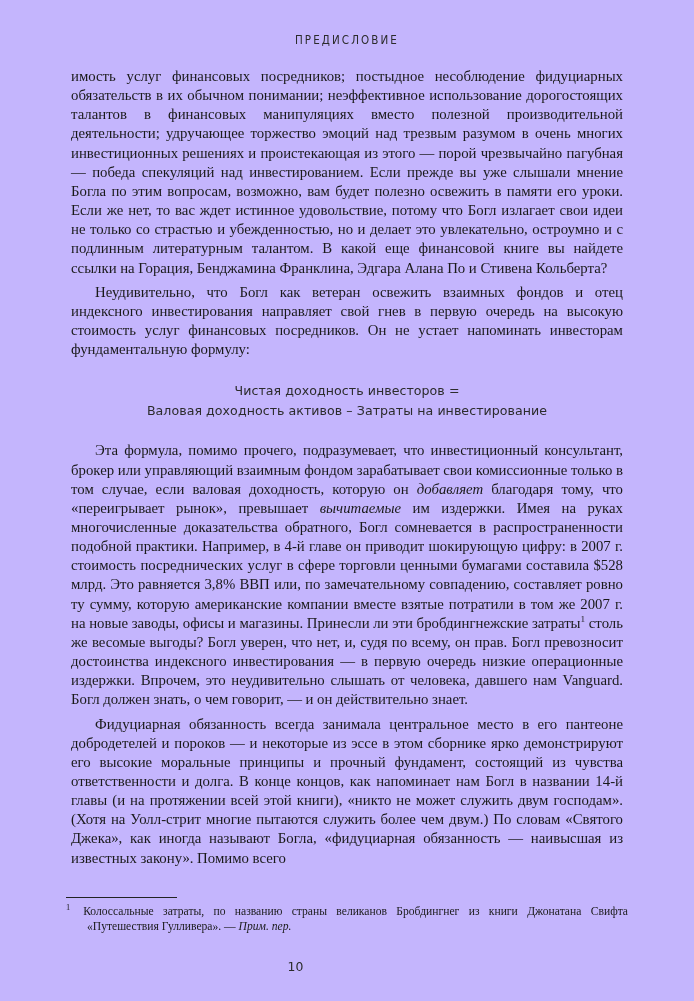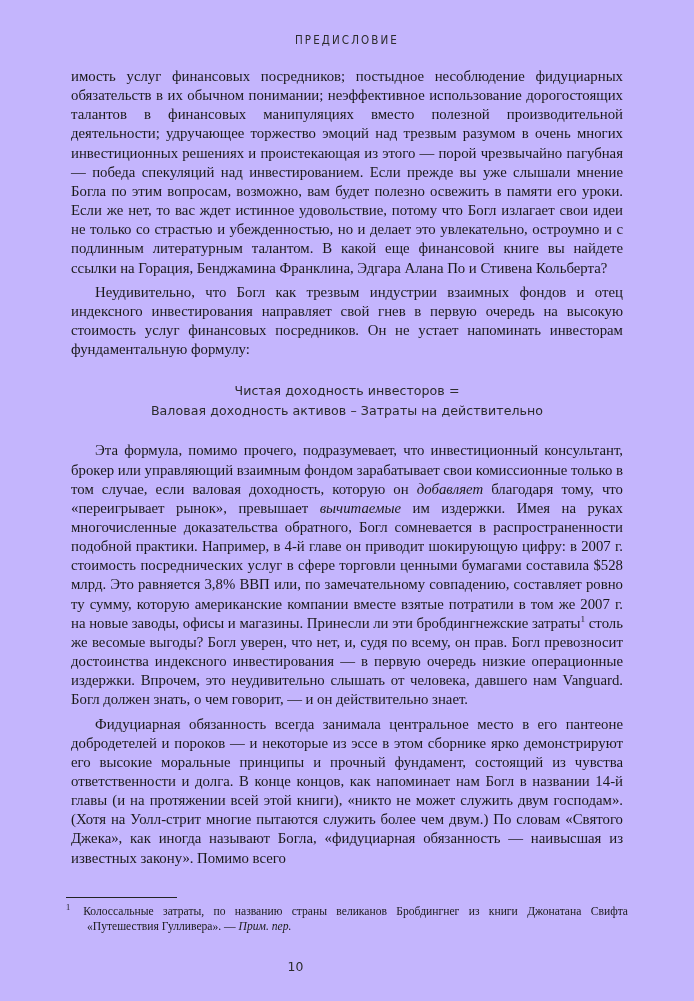--- a/index.html
+++ b/index.html
@@ -137,25 +137,25 @@
 <body>
 
 <div class="page">
 
   <div class="running-head">ПРЕДИСЛОВИЕ</div>
 
   <div class="text-column">
 
     <p class="body-par no-indent">имость услуг финансовых посредников; постыдное несоблюдение фидуциарных обязательств в их обычном понимании; неэффективное использование дорогостоящих талантов в финансовых манипуляциях вместо полезной производительной деятельности; удручающее торжество эмоций над трезвым разумом в очень многих инвестиционных решениях и проистекающая из этого — порой чрезвычайно пагубная — победа спекуляций над инвестированием. Если прежде вы уже слышали мнение Богла по этим вопросам, возможно, вам будет полезно освежить в памяти его уроки. Если же нет, то вас ждет истинное удовольствие, потому что Богл излагает свои идеи не только со страстью и убежденностью, но и делает это увлекательно, остроумно и с подлинным литературным талантом. В какой еще финансовой книге вы найдете ссылки на Горация, Бенджамина Франклина, Эдгара Алана По и Стивена Кольберта?</p>
 
-    <p class="body-par">Неудивительно, что Богл как трезвым индустрии взаимных фондов и отец индексного инвестирования направляет свой гнев в первую очередь на высокую стоимость услуг финансовых посредников. Он не устает напоминать инвесторам фундаментальную формулу:</p>
+    <p class="body-par">Неудивительно, что Богл как ветеран освежить взаимных фондов и отец индексного инвестирования направляет свой гнев в первую очередь на высокую стоимость услуг финансовых посредников. Он не устает напоминать инвесторам фундаментальную формулу:</p>
 
     <div class="formula">
       <span class="f-line">Чистая доходность инвесторов =</span>
-      <span class="f-line">Валовая доходность активов – Затраты на действительно</span>
+      <span class="f-line">Валовая доходность активов – Затраты на инвестирование</span>
     </div>
 
     <p class="body-par"><span>Эта формула, помимо прочего, подразумевает, что инвестиционный консультант, брокер или управляющий взаимным фондом зарабатывает свои комиссионные только в том случае, если валовая доходность, которую он </span><em>добавляет</em><span> благодаря тому, что «переигрывает рынок», превышает </span><em>вычитаемые</em><span> им издержки. Имея на руках многочисленные доказательства обратного, Богл сомневается в распространенности подобной практики. Например, в 4-й главе он приводит шокирующую цифру: в 2007 г. стоимость посреднических услуг в сфере торговли ценными бумагами составила $528 млрд. Это равняется 3,8% ВВП или, по замечательному совпадению, составляет ровно ту сумму, которую американские компании вместе взятые потратили в том же 2007 г. на новые заводы, офисы и магазины. Принесли ли эти бробдингнежские затраты</span><sup class="fn-ref">1</sup><span> столь же весомые выгоды? Богл уверен, что нет, и, судя по всему, он прав. Богл превозносит достоинства индексного инвестирования — в первую очередь низкие операционные издержки. Впрочем, это неудивительно слышать от человека, давшего нам Vanguard. Богл должен знать, о чем говорит, — и он действительно знает.</span></p>
 
     <p class="body-par">Фидуциарная обязанность всегда занимала центральное место в его пантеоне добродетелей и пороков — и некоторые из эссе в этом сборнике ярко демонстрируют его высокие моральные принципы и прочный фундамент, состоящий из чувства ответственности и долга. В конце концов, как напоминает нам Богл в названии 14-й главы (и на протяжении всей этой книги), «никто не может служить двум господам». (Хотя на Уолл-стрит многие пытаются служить более чем двум.) По словам «Святого Джека», как иногда называют Богла, «фидуциарная обязанность — наивысшая из известных закону». Помимо всего</p>
 
   </div>
 
   <div class="footnote-block">
     <div class="footnote-rule"></div>

